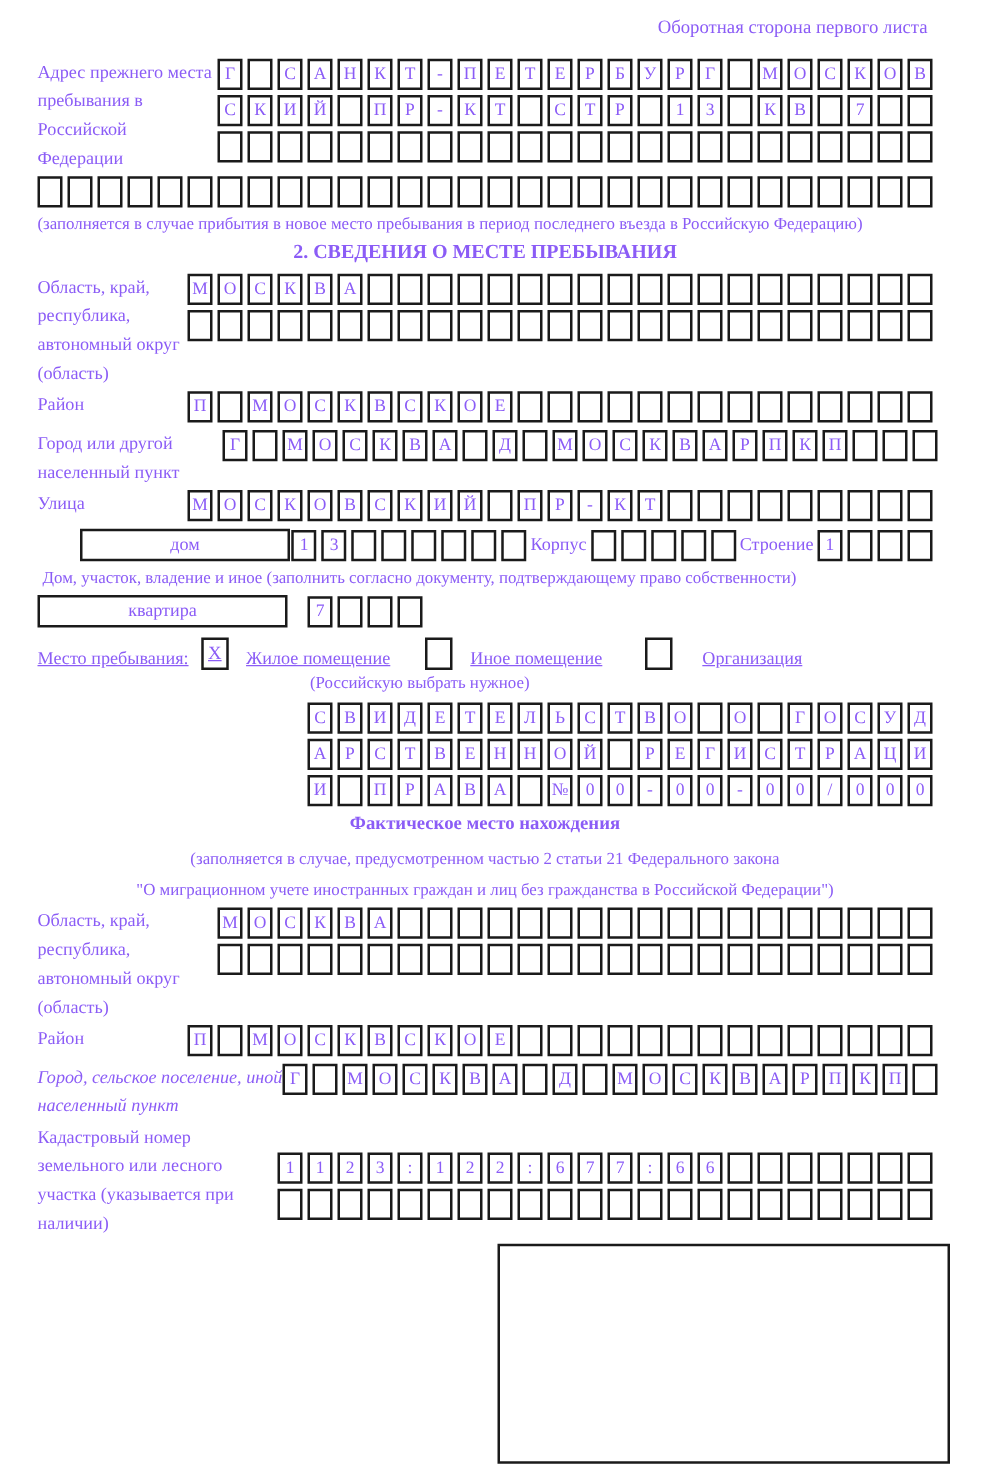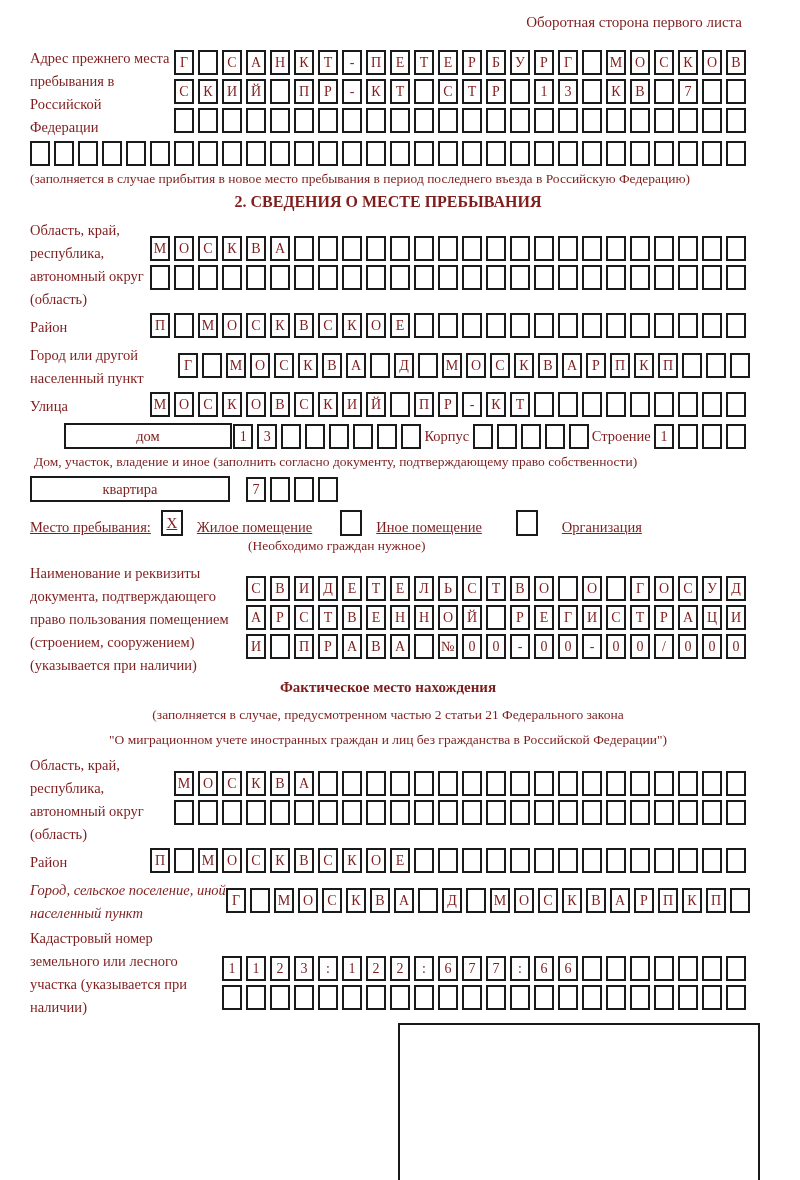--- a/index.html
+++ b/index.html
@@ -1,24 +1,24 @@
 <!DOCTYPE html>
 <html><head>
 <meta charset="utf-8">
 <style>
   html,body{margin:0;padding:0;background:#fff;}
   .page{
     position:relative;
     width:800px;height:1180px;overflow:hidden;
     font-family:"Liberation Serif","DejaVu Serif",serif;
-    color:#7f1d1d;box-sizing:border-box;padding-top:14px;
+    color:#8b5cf6;box-sizing:border-box;padding-top:14px;
   }
   .content{padding:0 54px 0 30px;}
   .hdr-note{text-align:right;font-size:15px;padding-right:4px;margin-bottom:16px;}
-  .block{display:flex;align-items:center;margin-bottom:2px;}
+  .block{display:flex;align-items:flex-start;margin-bottom:2px;}
   .label{font-size:14.5px;line-height:23px;flex:none;}
   .w140{width:140px;}
   .w120{width:118px;}
   .w150{width:148px;}
   .w90{width:118px;}
   .w212{width:213px;}
   .w190{width:196px;font-style:italic;}
   .w178{width:186px;}
   .cellcol{margin-left:auto;display:flex;flex-direction:column;}
   .cells{display:flex;gap:4px;margin-left:auto;margin-bottom:4px;flex:none;}
@@ -367,24 +367,23 @@
 
     <div class="stayrow">
       <span>Место пребывания:</span>
       <span class="checkbox">X</span>
       <span>Жилое помещение</span>
       <span class="checkbox" style="margin-left:28px;"></span>
       <span>Иное помещение</span>
       <span class="checkbox" style="margin-left:34px;margin-right:24px;"></span>
       <span>Организация</span>
     </div>
-    <div class="stay-caption">(Необходимо граждан нужное)</div>
-
-    <div class="block">
-      <div class="label w212">Наименование и реквизиты документа, подтверждающего право пользования помещением (строением, сооружением) (указывается при наличии)</div>
+    <div class="stay-caption">(Российскую выбрать нужное)</div>
+
+    <div class="block">
       <div class="cellcol">
         <div class="cells">
             <span class="cell">С</span>
             <span class="cell">В</span>
             <span class="cell">И</span>
             <span class="cell">Д</span>
             <span class="cell">Е</span>
             <span class="cell">Т</span>
             <span class="cell">Е</span>
             <span class="cell">Л</span>

